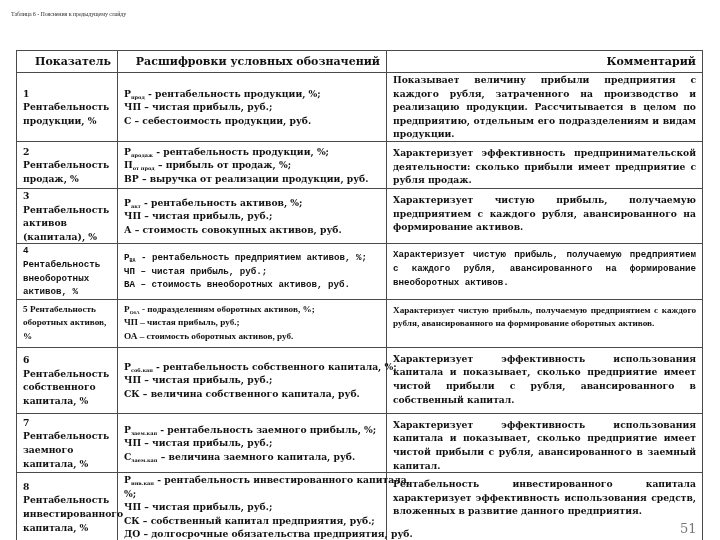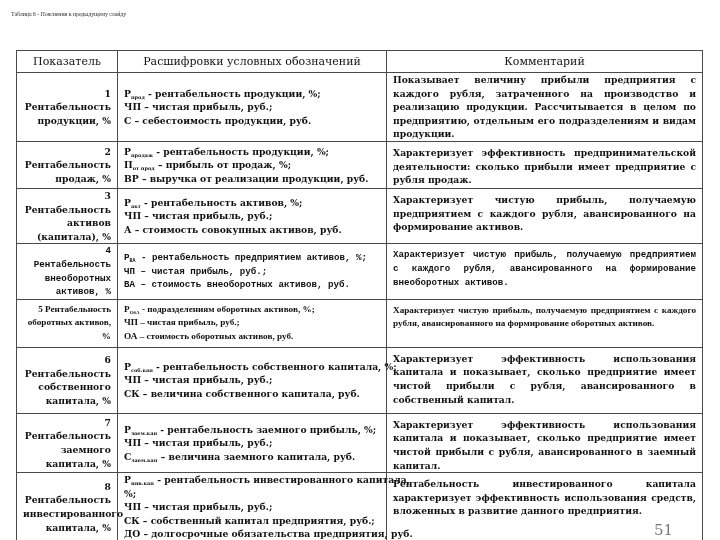--- a/index.html
+++ b/index.html
@@ -13,34 +13,34 @@
   }
   .tbl {
     position:absolute; left:16px; top:50px; width:687px;
     border-collapse:collapse; table-layout:fixed;
     font-family:"DejaVu Serif", serif; font-weight:bold;
   }
   .tbl td, .tbl th {
     border:1px solid #4a4a4a; padding:0 6px; vertical-align:middle;
   }
   .tbl th {
-    font-size:11px; font-weight:normal; text-align:center; height:21px; color:#111;
+    font-size:11px; font-weight:bold; text-align:right; height:21px; color:#111;
   }
   .tbl td { font-size:9.2px; line-height:13.6px; }
   .col1 { width:101px; }
   .col2 { width:269px; }
   .col3 { width:auto; }
-  .c1 { text-align:right; }
+  .c1 { text-align:left; }
   .c2 { text-align:left; white-space:nowrap; }
   .c3 { text-align:justify; text-align-last:left; }
   .c3.top { vertical-align:top; padding-top:4px; }
   .sym-line { display:block; }
   sub { font-size:5px; line-height:0; vertical-align:-2px; font-weight:bold; }
   .page-num {
-    position:absolute; left:654px; top:521px; font-size:15px; color:#777;
+    position:absolute; left:680px; top:521px; font-size:13px; color:#777;
     font-family:"DejaVu Serif", serif;
   }
   .r1 { height:68px; } .r2 { height:47px; } .r3 { height:45px; } .r4 { height:46px;font-family:Liberation Mono, monospace; }
   .r5 { height:48px;font-family:Liberation Serif, serif; } .r6 { height:66px; } .r7 { height:56px; } .r8 { height:62px; }
 </style>
 </head>
 <body>
 
 <div class="caption">Таблица 6 - Пояснения к предыдущему слайду</div>
 

